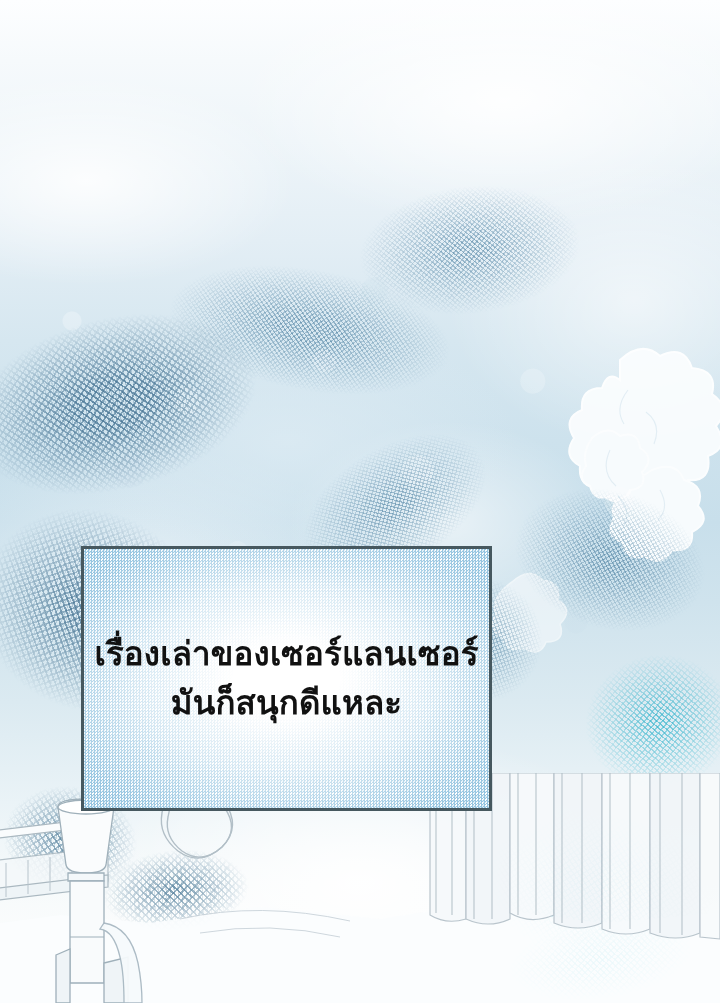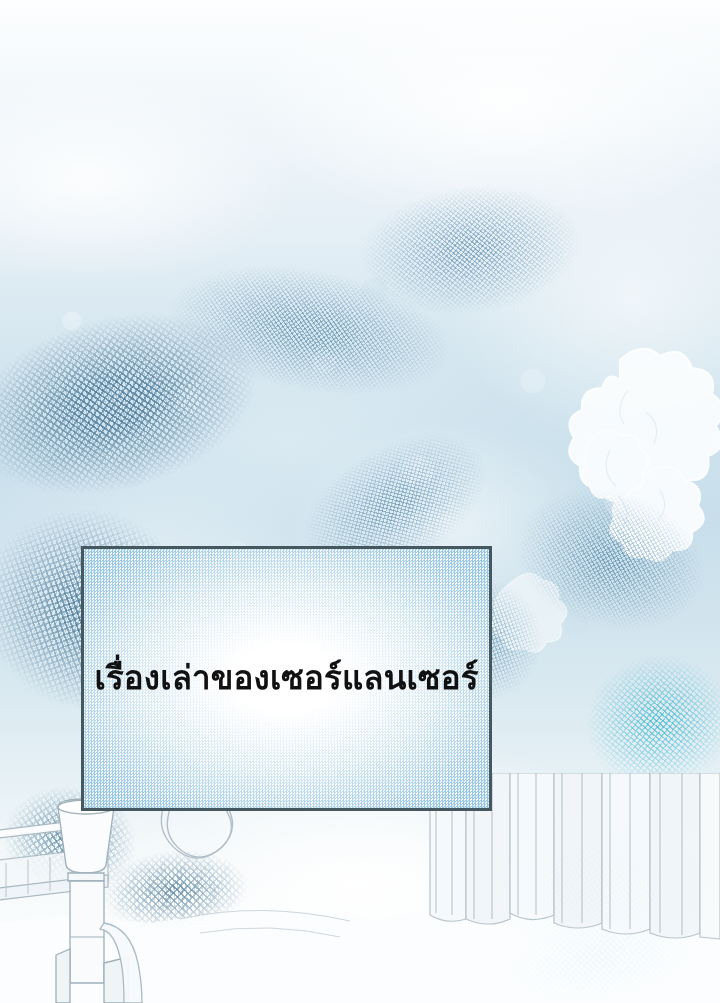--- a/index.html
+++ b/index.html
@@ -346,16 +346,17 @@
     <g stroke="#c3cdd4" stroke-width="1" fill="none" opacity=".8">
       <path d="M180 146 q80-18 170 2 M200 160 q70-12 140 4"></path>
     </g>
   </svg>
 
   <div id="caption-box">
     <div id="caption-grain"></div>
     <div id="caption-grain2"></div>
     <div id="caption-text">
       <span class="line line-1">เรื่องเล่าของเซอร์แลนเซอร์</span>
+      <span class="line line-2">มันก็สนุกดีแหละ</span>
     </div>
   </div>
 
 </div>
 
 </body></html>

